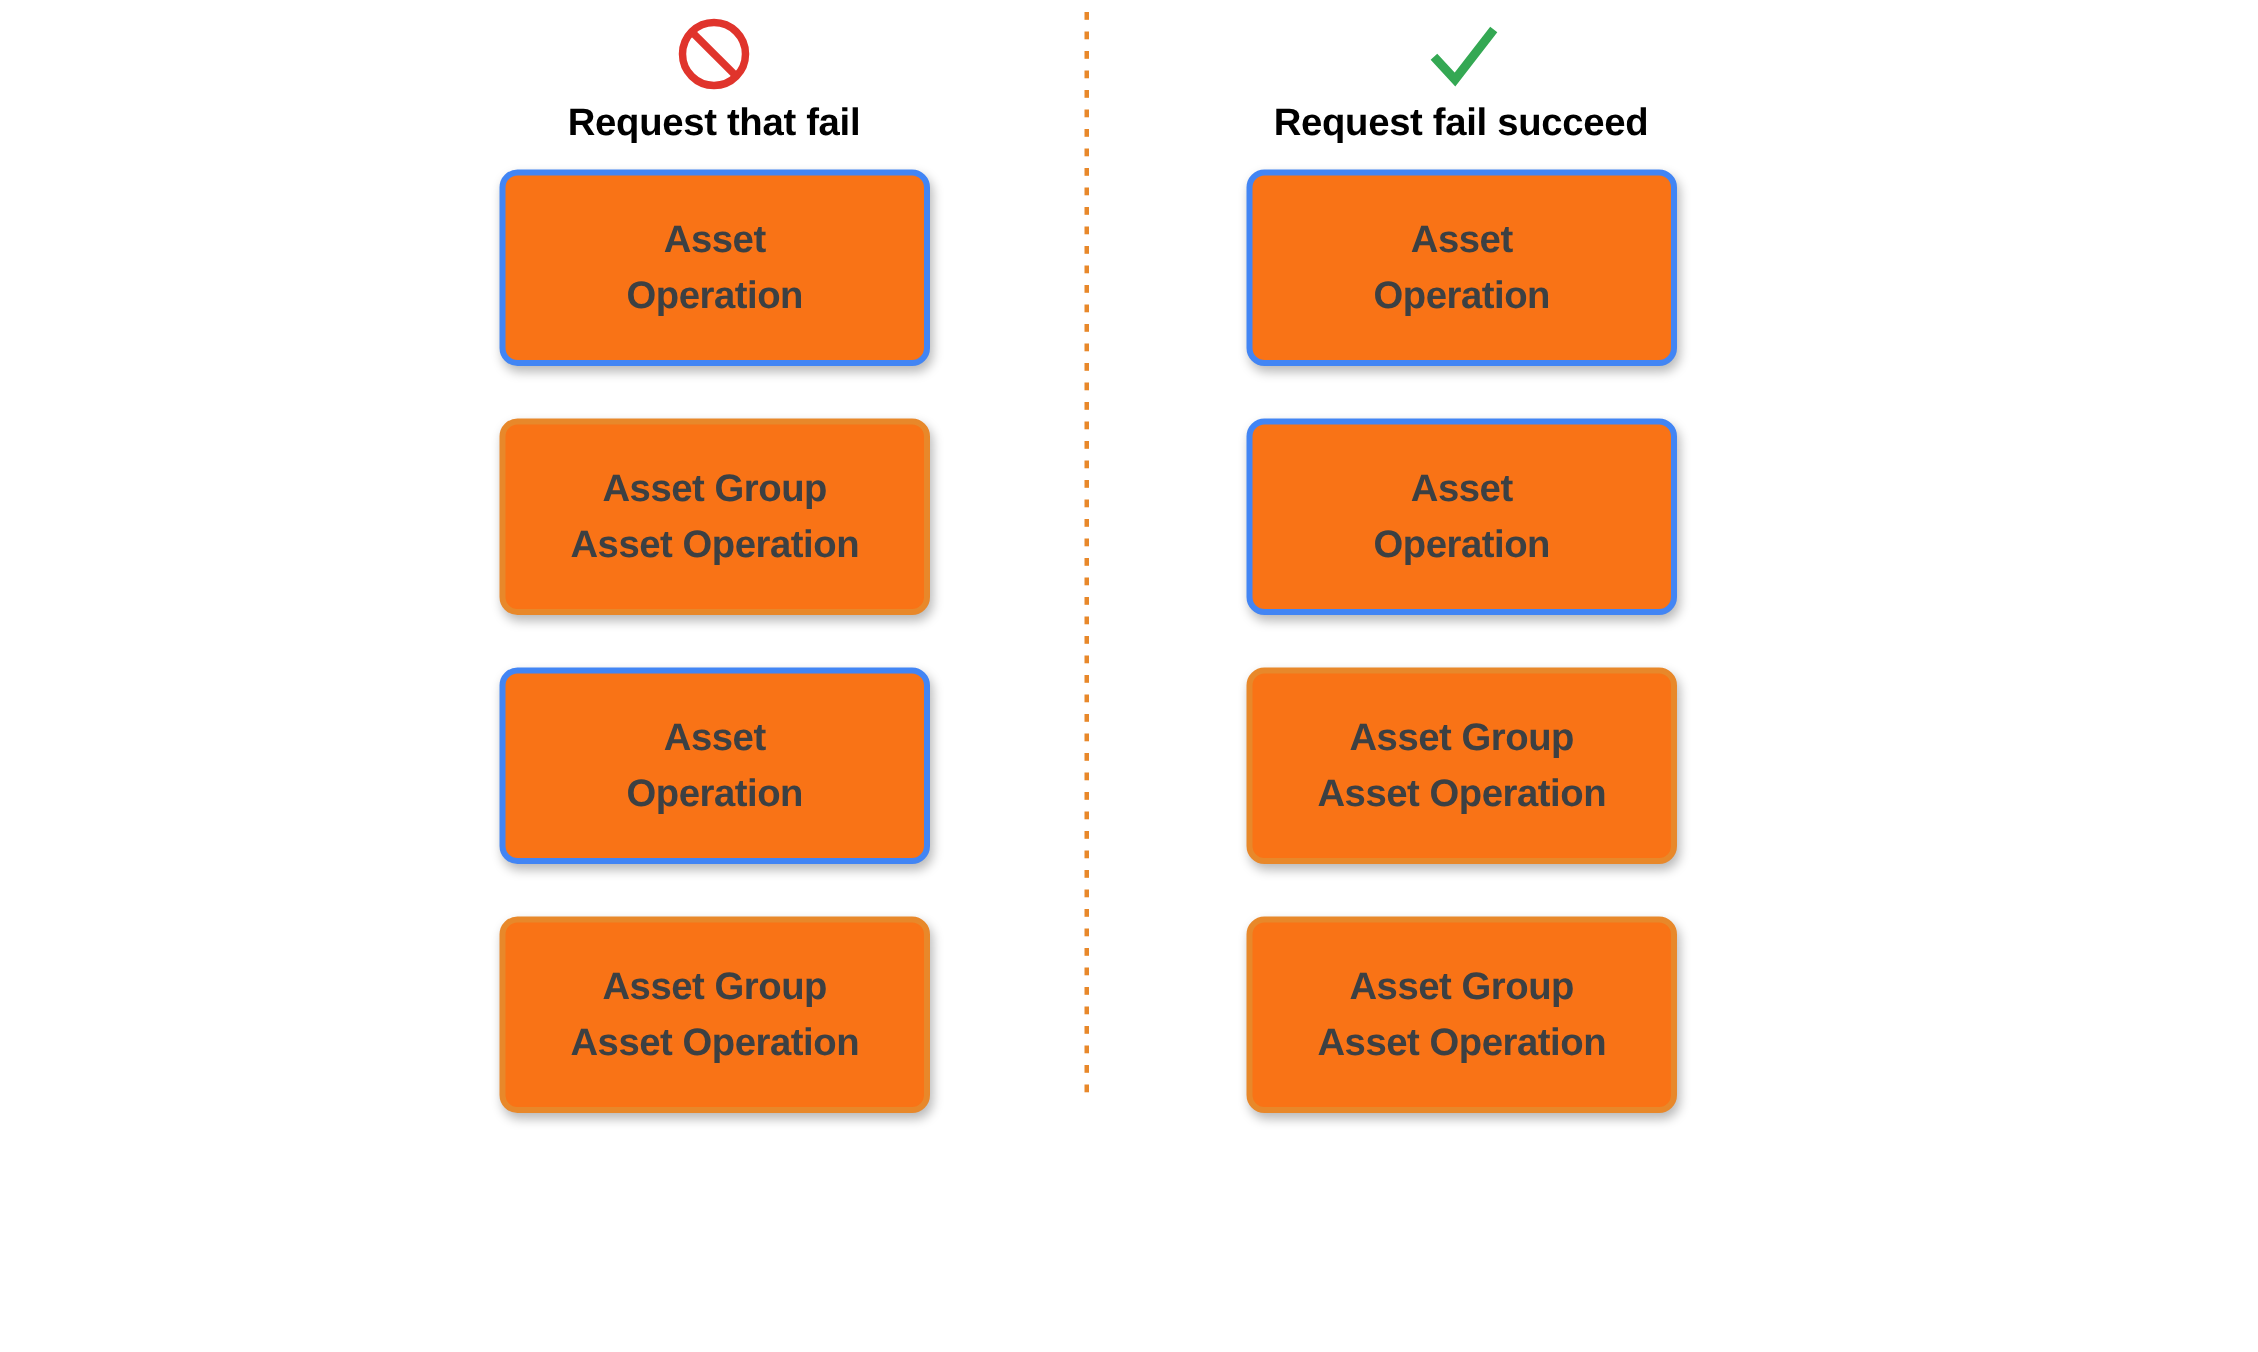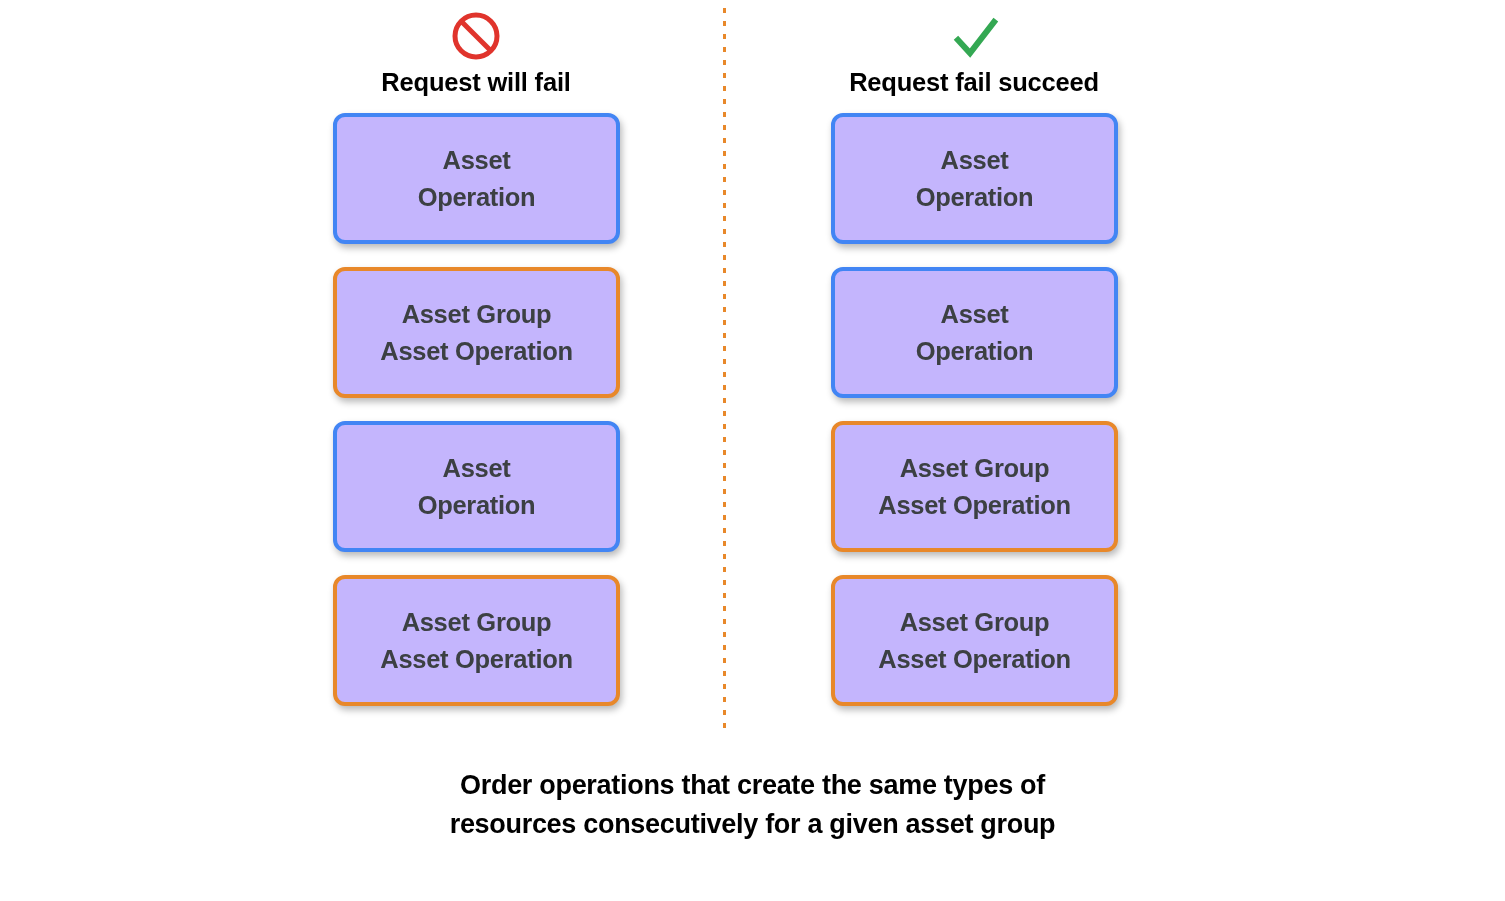--- a/index.html
+++ b/index.html
@@ -71,24 +71,24 @@
   .cards {
     position: absolute;
     top: 113px;
     left: 17px;
     width: 287px;
   }
   .card {
     box-sizing: border-box;
     width: 287px;
     height: 131px;
-    margin-bottom: 23px;
+    margin-bottom: 35px;
     border-radius: 12px;
     border: 4px solid #4285f4;
-    background: #c4b5fd;
+    background: #f97316;
     box-shadow: 2px 4px 7px rgba(0,0,0,0.28);
     display: flex;
     align-items: center;
     justify-content: center;
     text-align: center;
   }
   .card.orange { border-color: #e8882a; }
 
   .card-label {
     font-size: 25.5px;
@@ -121,21 +121,21 @@
 
   <div class="divider"></div>
 
   <div class="column left">
 
     <div class="col-header">
       <svg class="status-icon" viewBox="0 0 62 56">
         <circle cx="31" cy="28" r="21" fill="none" stroke="#e0342c" stroke-width="5"></circle>
         <line x1="16.2" y1="13.2" x2="45.8" y2="42.8" stroke="#e0342c" stroke-width="5" stroke-linecap="butt"></line>
       </svg>
-      <div class="col-title">Request will fail</div>
+      <div class="col-title">Request that fail</div>
     </div>
 
     <div class="cards">
       <div class="card">
         <span class="card-label">Asset
 Operation</span>
       </div>
       <div class="card orange">
         <span class="card-label">Asset Group
 Asset Operation</span>
@@ -173,16 +173,14 @@
         <span class="card-label">Asset Group
 Asset Operation</span>
       </div>
       <div class="card orange">
         <span class="card-label">Asset Group
 Asset Operation</span>
       </div>
     </div>
   </div>
 
-  <div class="caption">Order operations that create the same types of
-resources consecutively for a given asset group</div>
 
 </div>
 
 </body></html>

